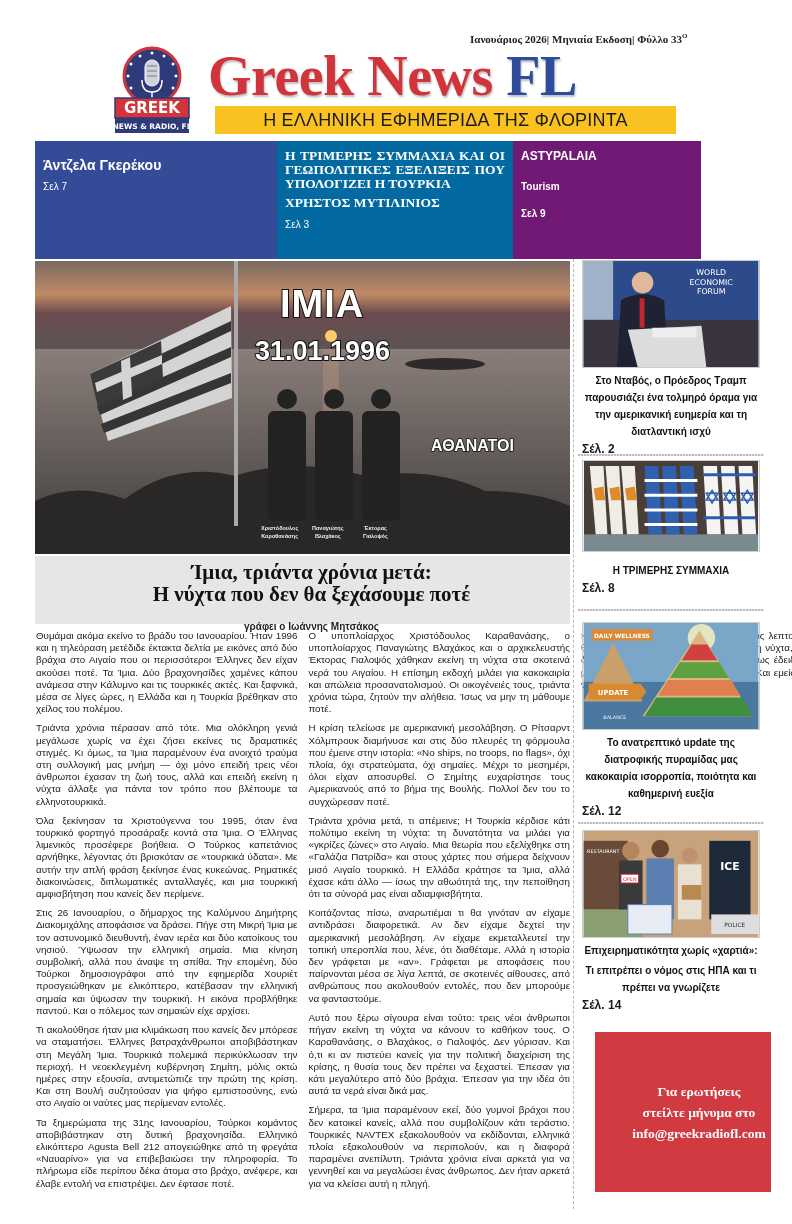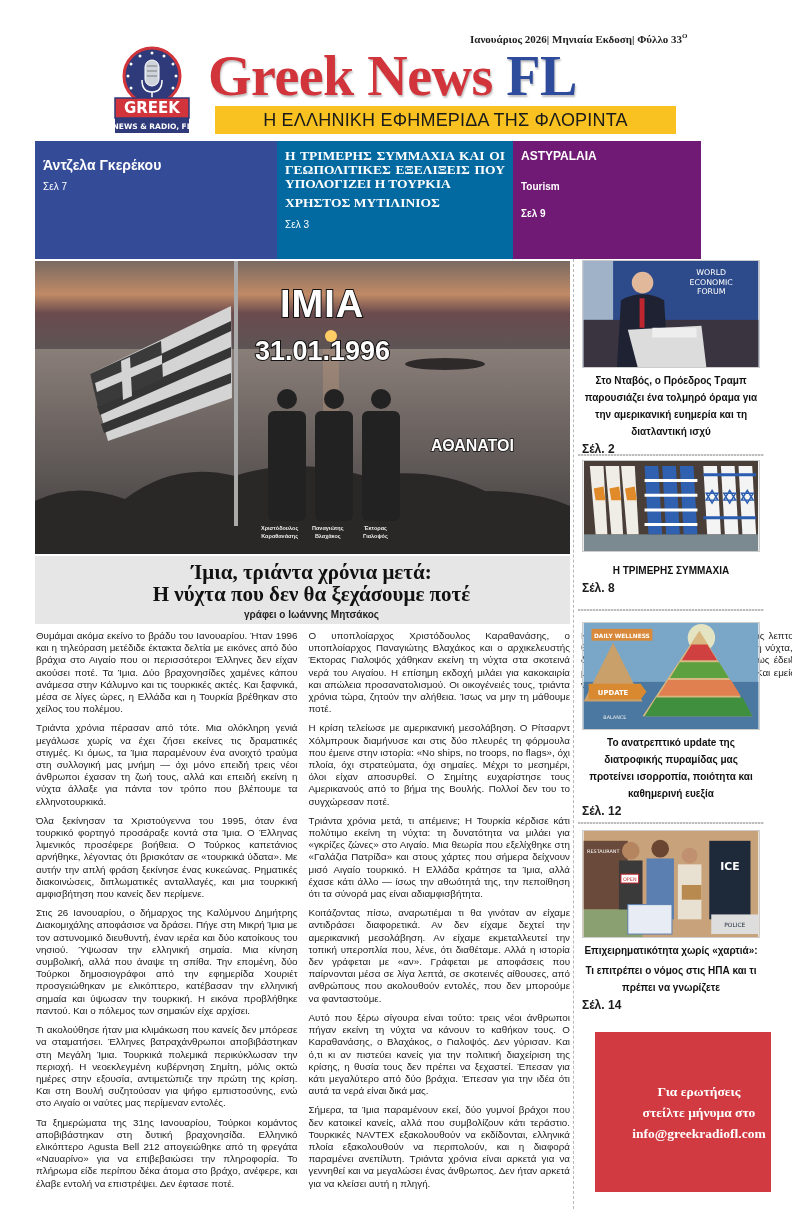--- a/index.html
+++ b/index.html
@@ -41,21 +41,21 @@
   
   .hero { position: absolute; left: 35px; top: 261px; width: 535px; height: 293px; overflow: hidden; }
   .hero-title { position: absolute; left: 245px; top: 22px; font-size: 38px; font-weight: bold; color: #fff; -webkit-text-stroke: 2px #111; paint-order: stroke fill; letter-spacing: 1px; }
   .hero-date { position: absolute; left: 220px; top: 75px; font-size: 27px; font-weight: bold; color: #fff; -webkit-text-stroke: 2px #111; paint-order: stroke fill; }
   .hero-athanatoi { position: absolute; left: 396px; top: 176px; font-size: 16px; font-weight: bold; color: #fff; -webkit-text-stroke: 1.5px #111; paint-order: stroke fill; }
   .hero-name { position: absolute; top: 263px; font-size: 5.5px; line-height: 8px; font-weight: bold; color: #eee; text-align: center; }
 
   
   .headline-box { position: absolute; left: 35px; top: 556px; width: 535px; height: 68px; background: #e6e6e6; text-align: center; padding-left: 18px; }
   .headline { font-family: "Liberation Serif", serif; font-weight: bold; font-size: 21px; line-height: 22px; color: #111; padding-top: 5px; }
-  .byline { font-size: 10px; font-weight: bold; margin-top: 4px; color: #222; }
+  .byline { font-size: 10px; font-weight: bold; margin-top: 16px; color: #222; }
 
   
   .article { position: absolute; left: 36px; top: 630px; width: 534px; height: 580px; column-count: 2; column-gap: 11px; font-size: 9.8px; line-height: 12.2px; color: #222; text-align: justify; }
   .article p { margin-bottom: 7px; }
 </style>
 </head>
 <body>
 
 <div class="issue-line"><span>Ιανουάριος 2026| Μηνιαία Εκδοση| Φύλλο 33</span><sup>O</sup></div>
 
@@ -264,21 +264,21 @@
       <path d="M30 20 L60 80 L0 80 Z" fill="#c9a06a"></path>
       <path d="M118 8 L172 95 L60 95 Z" fill="#d8b880"></path>
       <path d="M110 22 L126 22 L136 38 L100 38 Z" fill="#d04040"></path>
       <path d="M98 40 L138 40 L148 56 L88 56 Z" fill="#5da040"></path>
       <path d="M86 58 L150 58 L160 74 L76 74 Z" fill="#e08050"></path>
       <path d="M74 76 L162 76 L172 95 L62 95 Z" fill="#3f8f3f"></path>
       <path d="M5 62 L58 62 L64 70 L58 78 L5 78 Z" fill="#d98a30"></path>
       <text x="30" y="73" text-anchor="middle" font-family="DejaVu Sans, sans-serif" font-weight="bold" font-size="7" fill="#fff">UPDATE</text>
       <text x="20" y="98" font-family="DejaVu Sans, sans-serif" font-size="5" fill="#eee">BALANCE</text>
     </svg>
-    <div class="side-cap">Το ανατρεπτικό update της διατροφικής πυραμίδας μας προτείνει ισορροπία, ποιότητα και καθημερινή ευεξία</div>
+    <div class="side-cap">Το ανατρεπτικό update της διατροφικής πυραμίδας μας κακοκαιρία ισορροπία, ποιότητα και καθημερινή ευεξία</div>
     <div class="side-page">Σέλ. 12</div>
   </div>
   <div class="side-sep" style="top:563px;"></div>
 
   <div class="side-item" style="top:571px;">
     <svg class="side-img" width="178" height="108" viewBox="0 0 178 108">
       <rect width="178" height="108" fill="#c8a27a"></rect>
       <rect x="0" y="10" width="45" height="70" fill="#6a4a3a"></rect>
       <text x="20" y="22" text-anchor="middle" font-family="DejaVu Sans, sans-serif" font-size="5" fill="#fff">RESTAURANT</text>
       <circle cx="48" cy="20" r="9" fill="#b58560"></circle>

